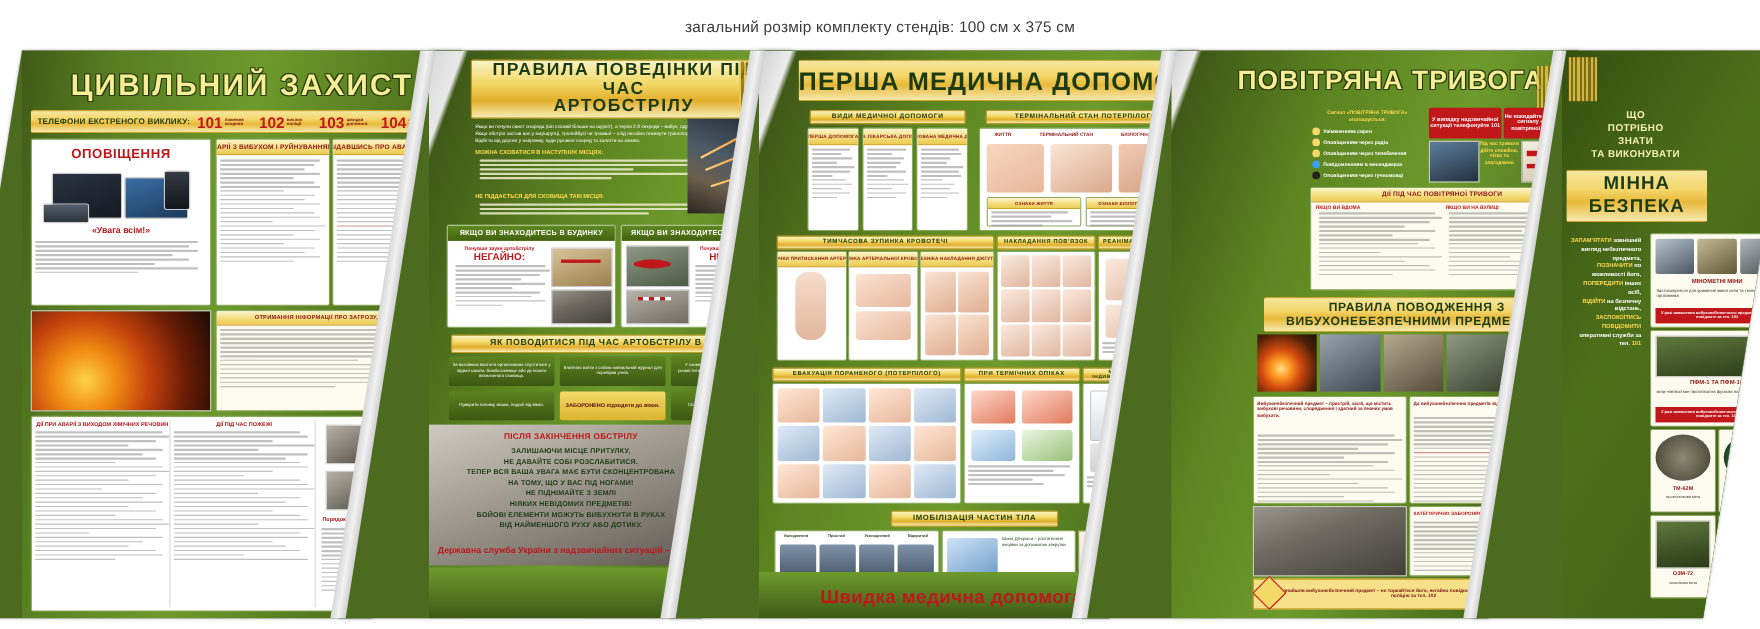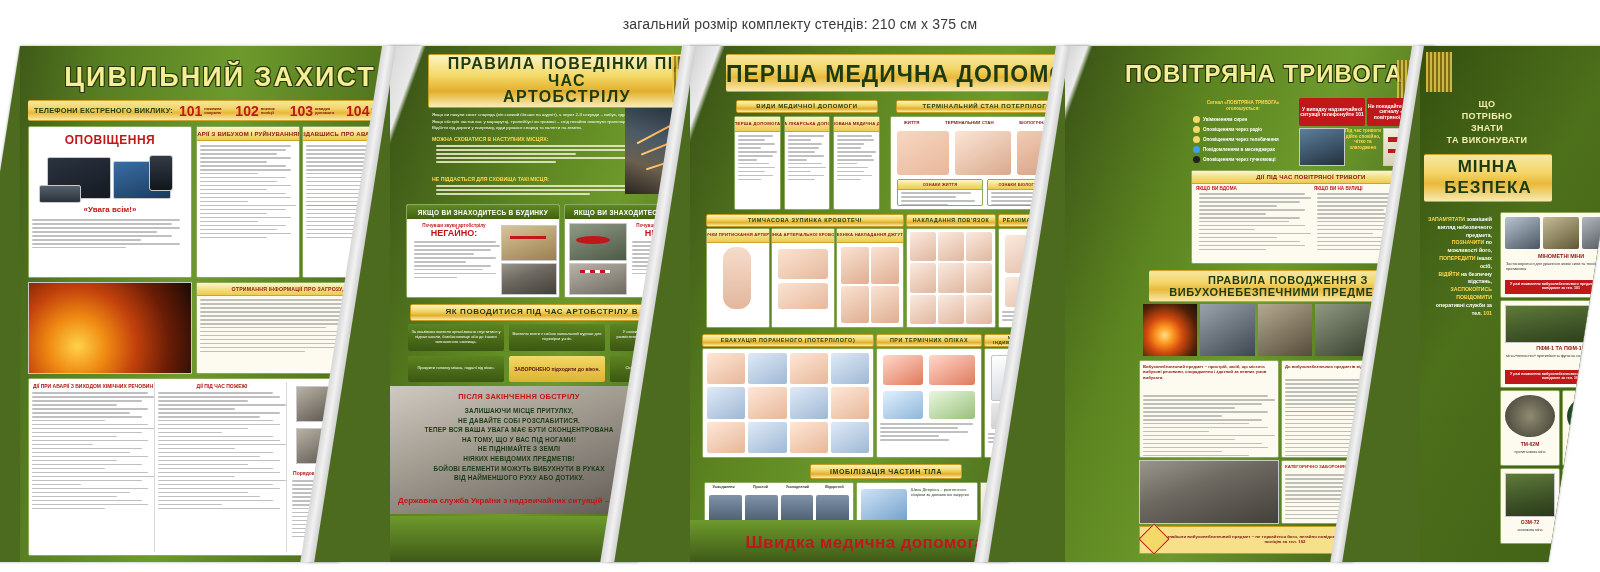--- a/index.html
+++ b/index.html
@@ -108,21 +108,21 @@
     position:absolute;background:#f6e08a;border:1px solid #c79c22;color:#7a1111;
     font-size:5.5px;font-weight:bold;display:flex;align-items:center;justify-content:center;
     text-align:center;padding:1px;line-height:1.1;
   }
   .phone-num{color:#c0171b;font-weight:bold;}
   .centertxt{display:flex;align-items:center;justify-content:center;text-align:center;}
 </style>
 </head>
 <body>
 
-<div class="caption">загальний розмір комплекту стендів: 210 см x 375 см</div>
+<div class="caption">загальний розмір комплекту стендів: 100 см x 375 см</div>
 
 <div class="board">
 
   <div class="panel skewL" style="left:20px;width:400px;">
     <div class="inner skewLi" style="width:400px;">
       <div class="greenbg"></div>
 
       <div class="title" style="top:16px;font-size:27px;">ЦИВІЛЬНИЙ ЗАХИСТ</div>
 
       <div class="goldband" style="top:54px;height:19px;left:8px;right:10px;border-radius:2px;display:flex;align-items:center;padding:0 6px;">

